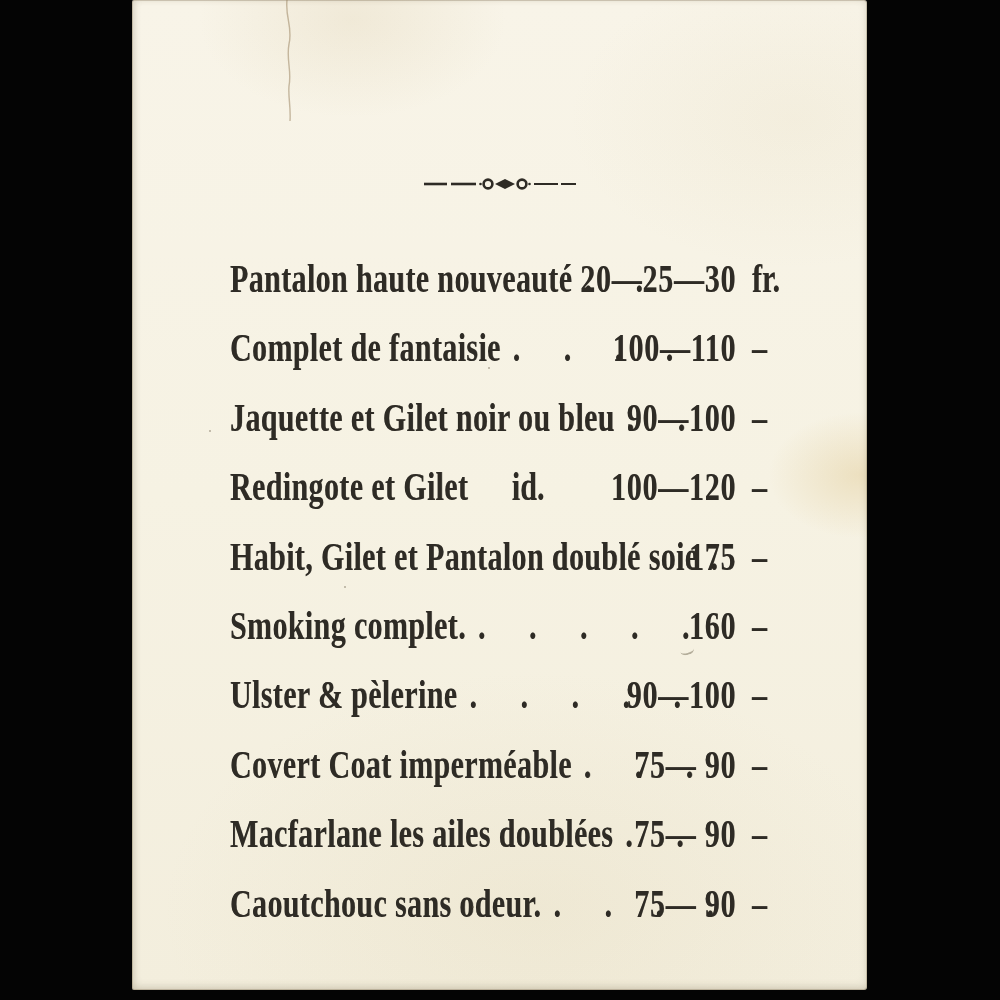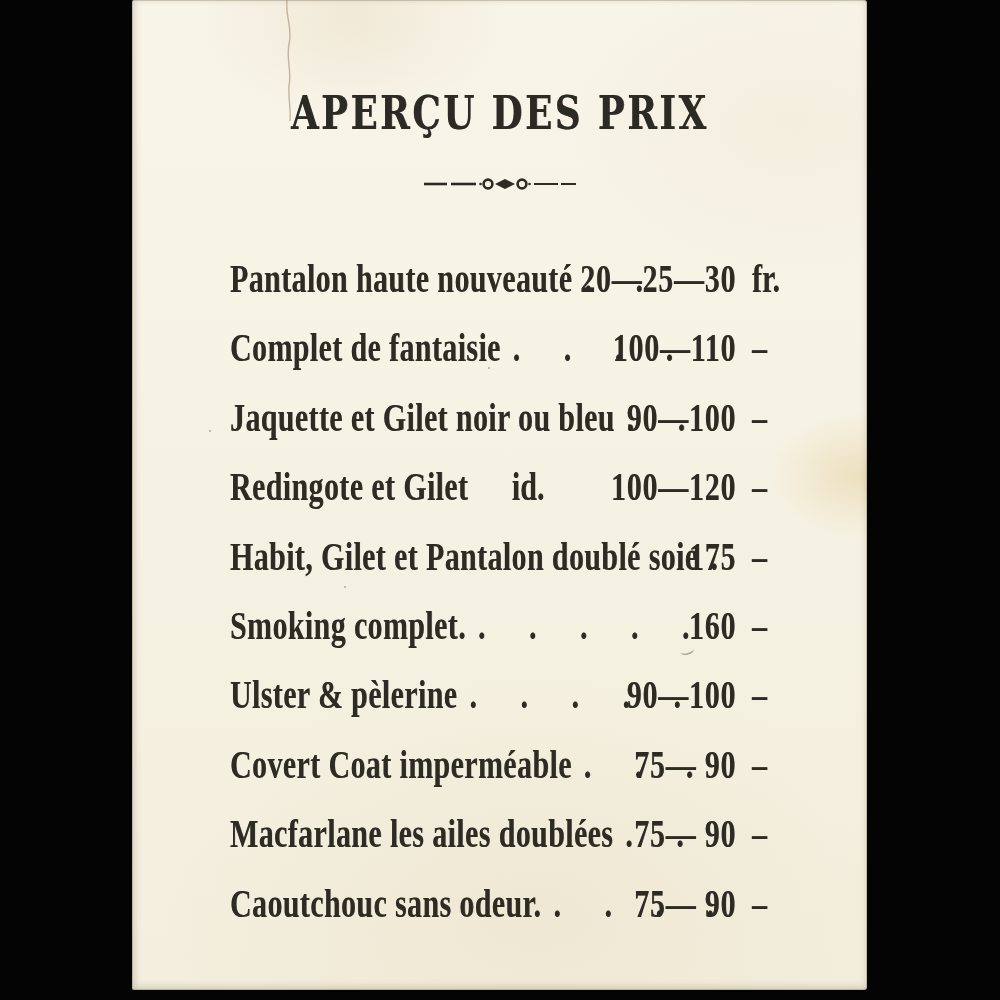--- a/index.html
+++ b/index.html
@@ -75,21 +75,20 @@
 </head>
 <body>
 
 <div class="stage">
   <div class="card">
 
     <svg class="crease" width="26" height="122" viewBox="0 0 26 122">
       <path d="M9,0 C7,18 15,27 11,44 C8,60 14,71 11,86 C10,97 13,107 12,121" fill="none" stroke="rgba(148,124,88,0.5)" stroke-width="1.4"></path>
     </svg>
 
-    <h1 class="title"><span class="title-inner">APERÇU DES PRIX</span></h1>
 
     <div class="divider">
       <svg width="152" height="16" viewBox="0 0 152 16">
         <g stroke="#2e2b25" fill="#2e2b25">
           <line x1="0" y1="8" x2="23" y2="8" stroke-width="2.6" fill="none"></line>
           <line x1="27" y1="8" x2="52" y2="8" stroke-width="2.6" fill="none"></line>
           <circle cx="56.5" cy="8" r="1.3" stroke="none"></circle>
           <circle cx="64" cy="8" r="4.4" fill="none" stroke-width="2.6"></circle>
           <polygon points="71,8 81,3 91,8 81,13" stroke="none"></polygon>
           <circle cx="98" cy="8" r="4.4" fill="none" stroke-width="2.6"></circle>

